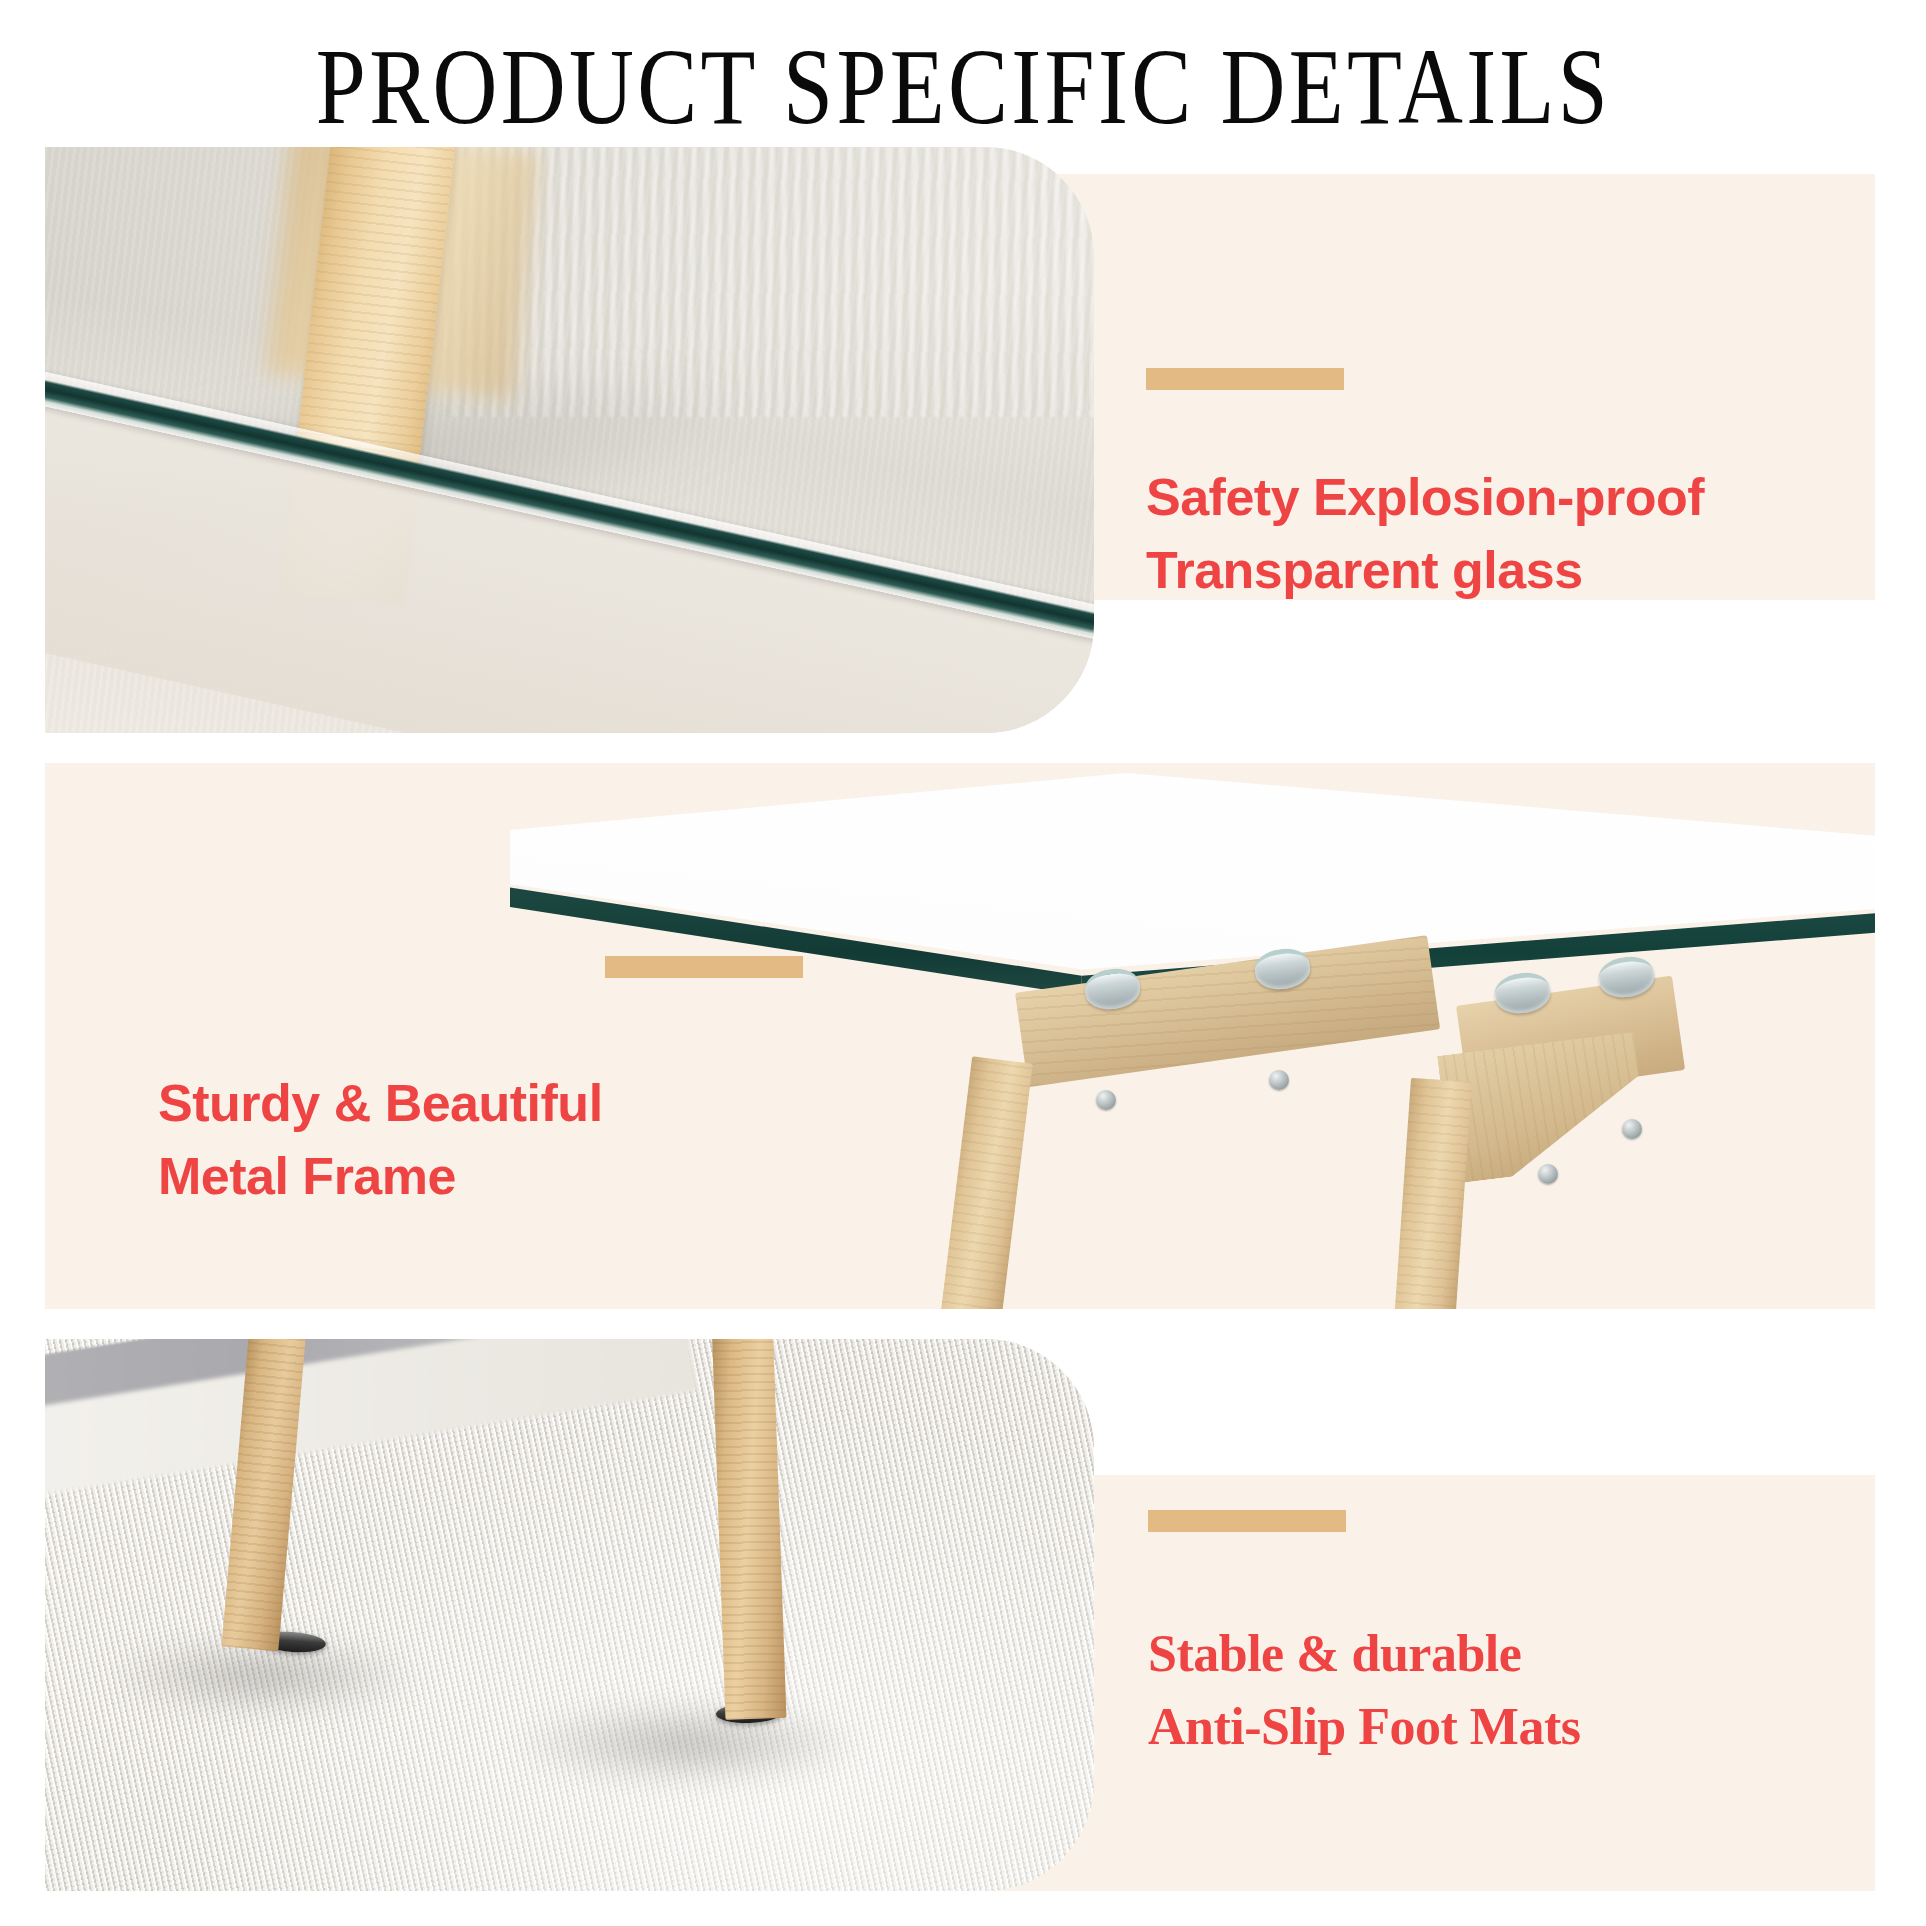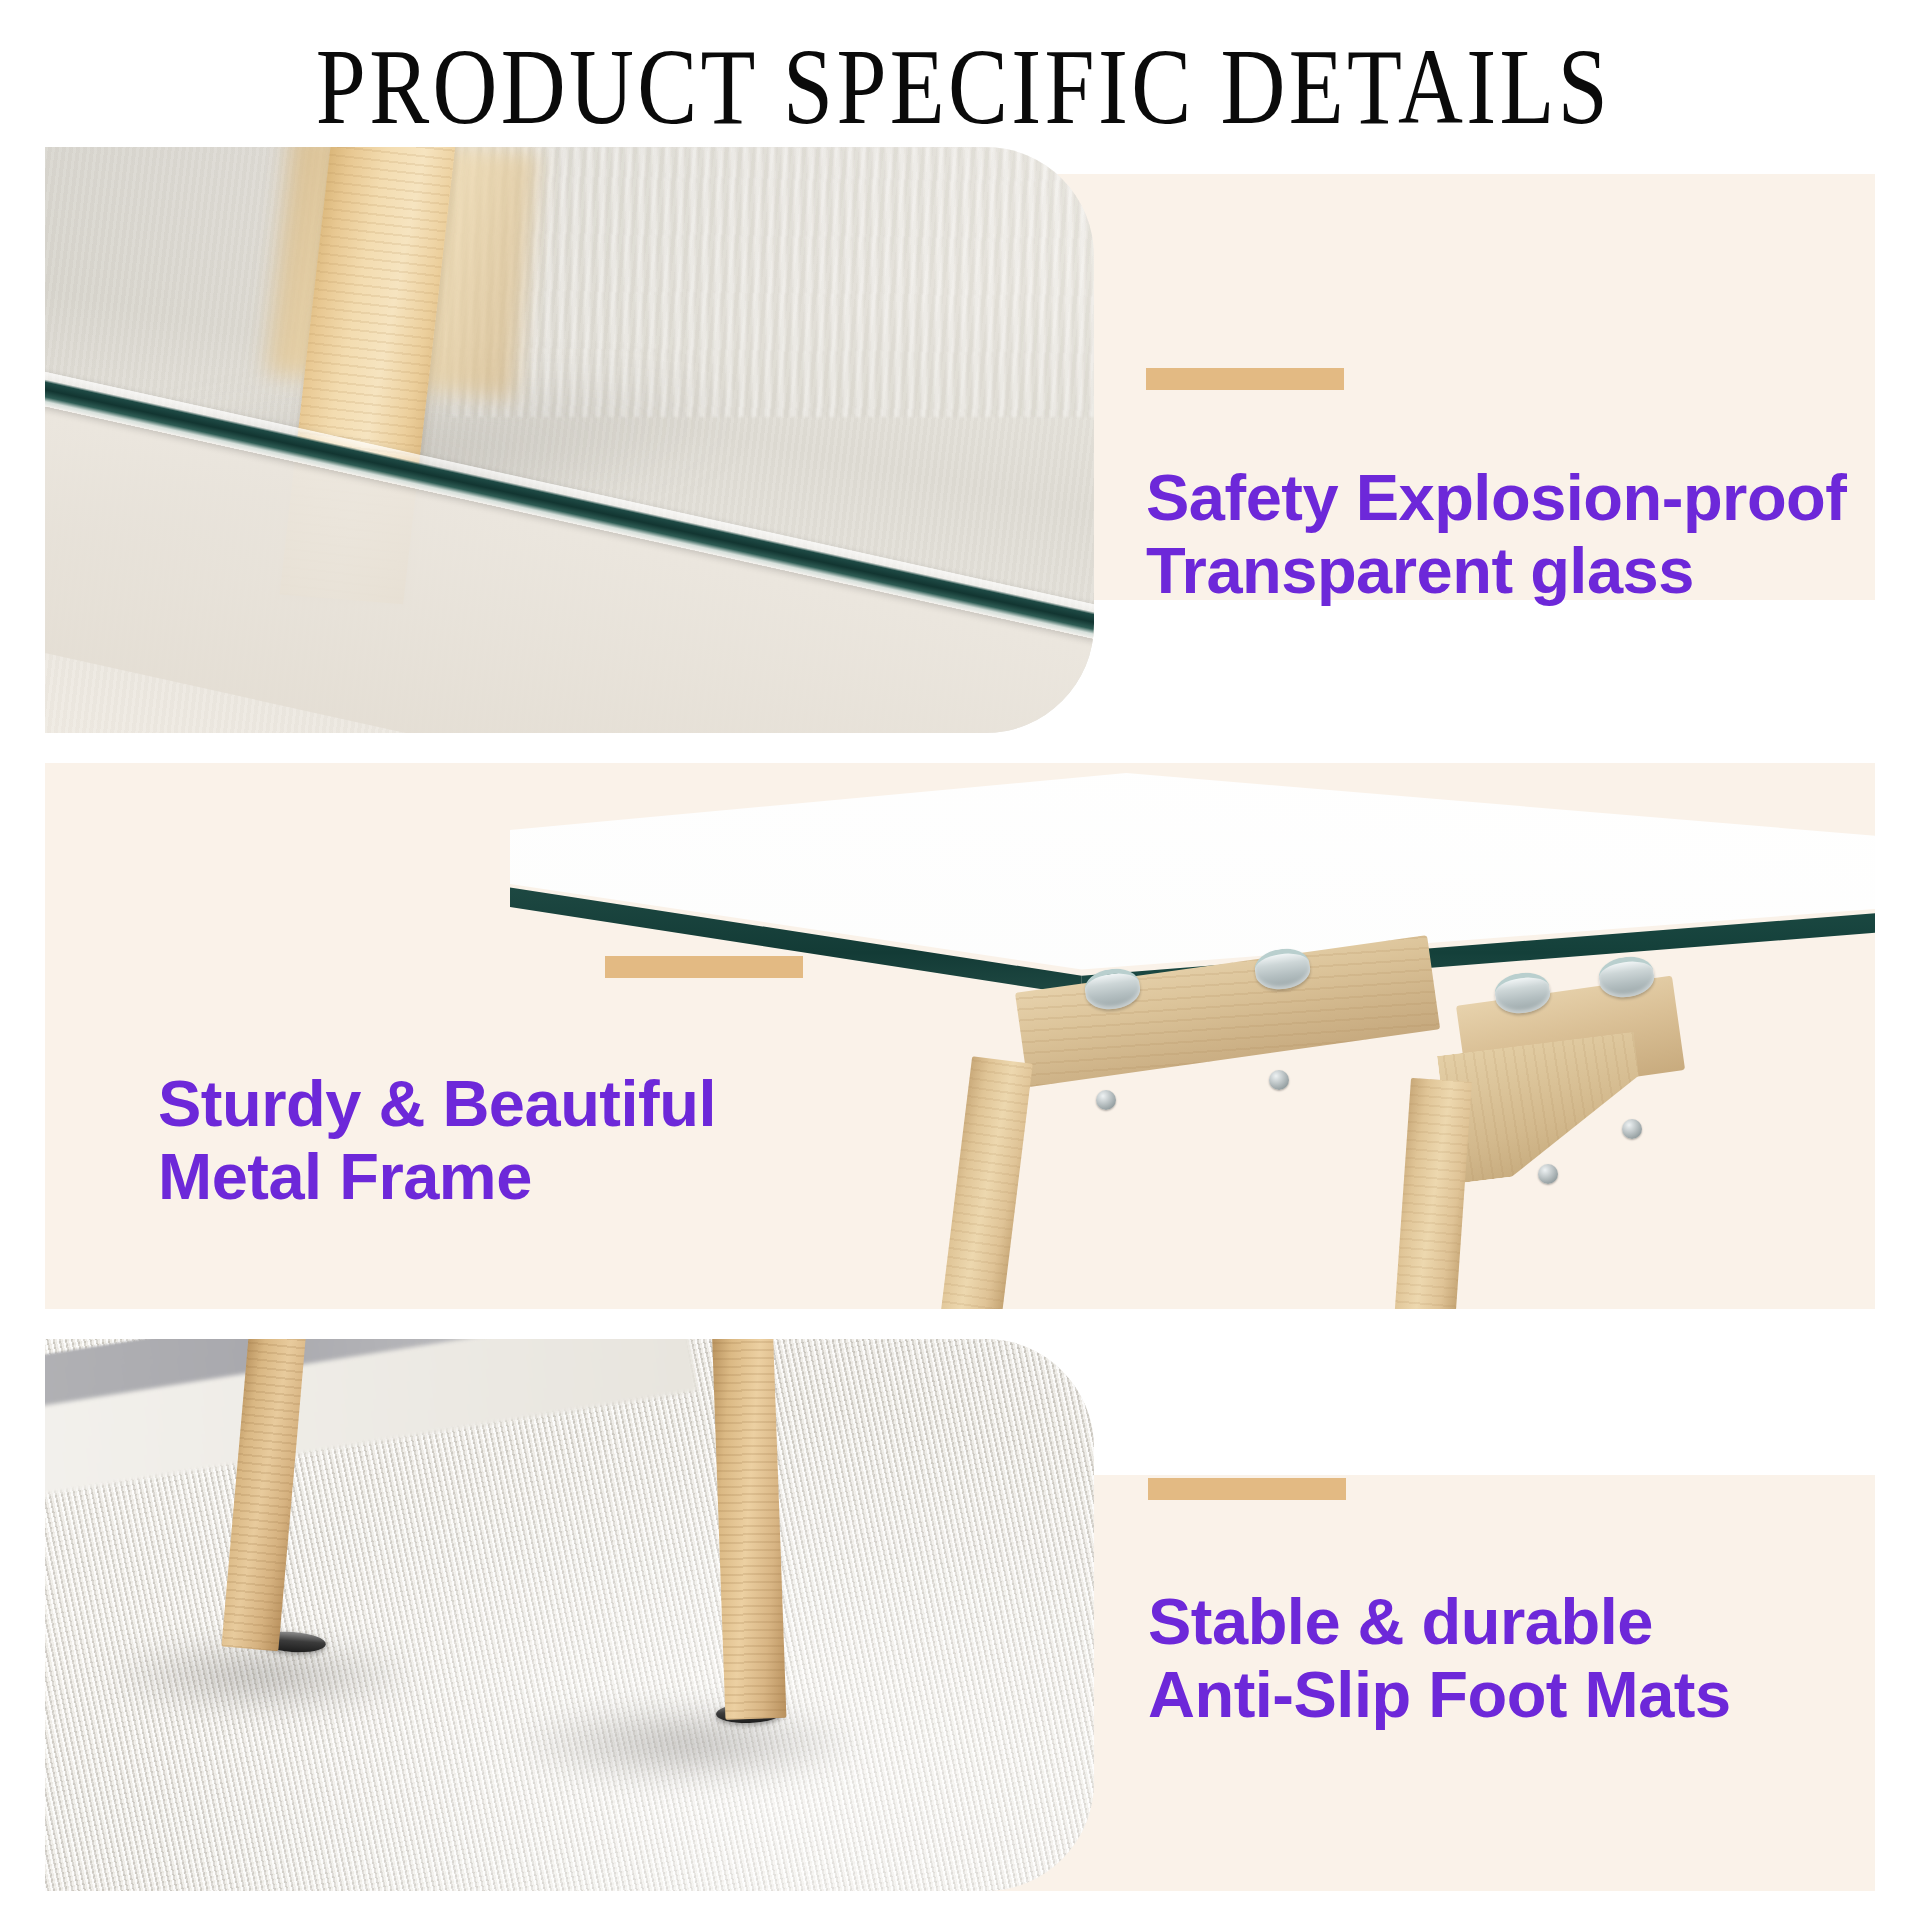--- a/index.html
+++ b/index.html
@@ -346,37 +346,37 @@
   .leg-shadow-a { left: 59px; top: 297px; width: 317px; height: 79px; }
   .leg-shadow-b { left: 465px; top: 362px; width: 356px; height: 85px; }
 
   
   .accent-bar {
     height: 22px;
     background: #e3ba83;
   }
   .feature-text {
     position: absolute;
-    color: #6d28d9;
+    color: #ef4444;
     font-weight: bold;
-    font-size: 65px;
+    font-size: 52px;
     line-height: 73px;
     letter-spacing: -0.5px;
     white-space: pre-line;
   }
 
   .block-1 { position:absolute; left: 1146px; top: 368px; width: 733px; }
   .block-1 .accent-bar { width: 198px; }
   .block-1 .feature-text { position: static; margin-top: 71px; }
 
   .block-2 { position:absolute; left: 158px; top: 956px; width: 653px; text-align: left; }
   .block-2 .accent-bar { width: 198px; margin-left: auto; margin-right: 8px; }
   .block-2 .feature-text { position: static; margin-top: 89px; }
 
-  .block-3 { position:absolute; left: 1148px; top: 1478px; width: 733px; }
+  .block-3 { position:absolute; left: 1148px; top: 1510px; width: 733px; font-family: Liberation Serif, serif; }
   .block-3 .accent-bar { width: 198px; }
   .block-3 .feature-text { position: static; margin-top: 85px; }
 </style>
 </head>
 <body>
 
 <div id="page">
 
   <div class="page-title">PRODUCT SPECIFIC DETAILS</div>
 

